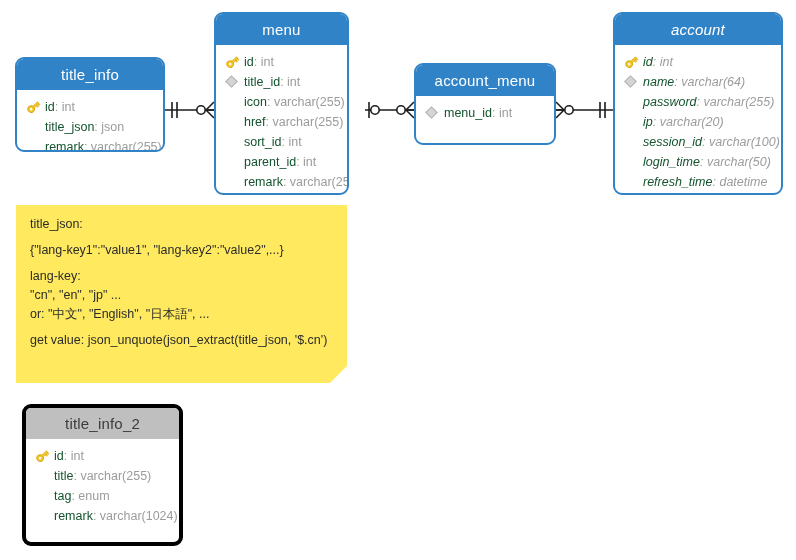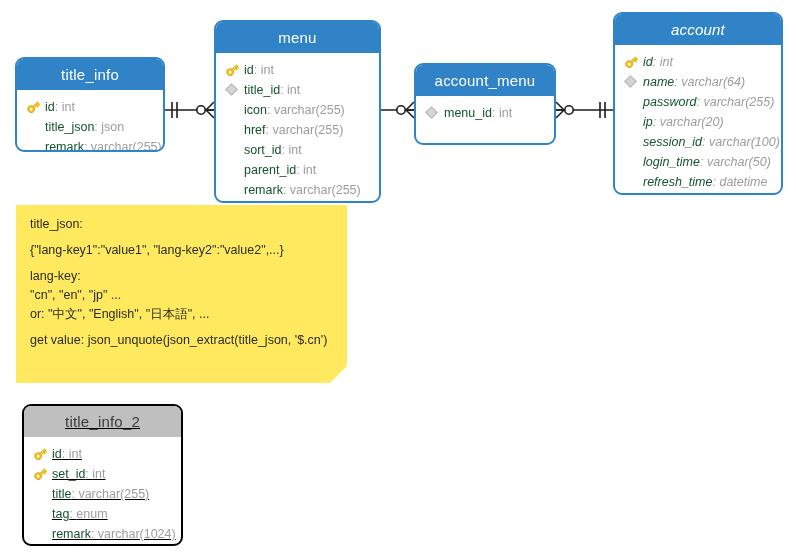--- a/index.html
+++ b/index.html
@@ -37,22 +37,21 @@
     position: absolute;
     border-radius: 9px;
     box-sizing: border-box;
     background: #ffffff;
     overflow: hidden;
   }
   .entity.blue {
     border: 2px solid #3183c8;
   }
   .entity.gray {
-    border: 2px solid #000000;
-    text-decoration: underline;
+    border: 4px solid #000000;
   }
 
   .entity-header {
     height: 31px;
     line-height: 31px;
     text-align: center;
     font-size: 15px;
     letter-spacing: .2px;
   }
   .entity.blue > .entity-header {
@@ -203,21 +202,21 @@
           <div class="field">
             <span class="field-marker"></span>
             <span class="field-text"><span class="field-name">title_json</span>: <span>json</span></span>
           </div>
           <div class="field">
             <span class="field-marker"></span>
             <span class="field-text"><span class="field-name">remark</span>: <span>varchar(255)</span></span>
           </div>
         </div>
       </div>
-      <div class="entity blue" style="left: 214px; top: 20px; width: 167px; height: 183px;">
+      <div class="entity blue" style="left: 214px; top: 12px; width: 135px; height: 183px;">
         <div class="entity-header">menu</div>
         <div class="entity-body">
           <div class="field">
             <span class="field-marker">
               <span class="icon-key"><svg viewBox="0 0 16 15" width="15" height="14">
                   <g transform="rotate(-42 8 7.5)">
                     <circle cx="4.6" cy="7.5" r="3.5" fill="#f5c82e" stroke="#d7a90f" stroke-width="1"></circle>
                     <circle cx="4.6" cy="7.5" r="1.3" fill="#ffffff"></circle>
                     <rect x="7.4" y="6.3" width="7.6" height="2.4" fill="#f5c82e" stroke="#d7a90f" stroke-width=".7"></rect>
                     <rect x="11.0" y="8.4" width="1.5" height="2.3" fill="#f5c82e" stroke="#d7a90f" stroke-width=".6"></rect>
@@ -322,34 +321,20 @@
                     <circle cx="4.6" cy="7.5" r="1.3" fill="#ffffff"></circle>
                     <rect x="7.4" y="6.3" width="7.6" height="2.4" fill="#f5c82e" stroke="#d7a90f" stroke-width=".7"></rect>
                     <rect x="11.0" y="8.4" width="1.5" height="2.3" fill="#f5c82e" stroke="#d7a90f" stroke-width=".6"></rect>
                     <rect x="13.3" y="8.4" width="1.5" height="1.8" fill="#f5c82e" stroke="#d7a90f" stroke-width=".6"></rect>
                   </g>
                 </svg></span>
             </span>
             <span class="field-text"><span class="field-name">id</span>: <span>int</span></span>
           </div>
           <div class="field">
-            <span class="field-marker">
-              <span class="icon-key"><svg viewBox="0 0 16 15" width="15" height="14">
-                  <g transform="rotate(-42 8 7.5)">
-                    <circle cx="4.6" cy="7.5" r="3.5" fill="#f5c82e" stroke="#d7a90f" stroke-width="1"></circle>
-                    <circle cx="4.6" cy="7.5" r="1.3" fill="#ffffff"></circle>
-                    <rect x="7.4" y="6.3" width="7.6" height="2.4" fill="#f5c82e" stroke="#d7a90f" stroke-width=".7"></rect>
-                    <rect x="11.0" y="8.4" width="1.5" height="2.3" fill="#f5c82e" stroke="#d7a90f" stroke-width=".6"></rect>
-                    <rect x="13.3" y="8.4" width="1.5" height="1.8" fill="#f5c82e" stroke="#d7a90f" stroke-width=".6"></rect>
-                  </g>
-                </svg></span>
-            </span>
-            <span class="field-text"><span class="field-name">set_id</span>: <span>int</span></span>
-          </div>
-          <div class="field">
             <span class="field-marker"></span>
             <span class="field-text"><span class="field-name">title</span>: <span>varchar(255)</span></span>
           </div>
           <div class="field">
             <span class="field-marker"></span>
             <span class="field-text"><span class="field-name">tag</span>: <span>enum</span></span>
           </div>
           <div class="field">
             <span class="field-marker"></span>
             <span class="field-text"><span class="field-name">remark</span>: <span>varchar(1024)</span></span>

